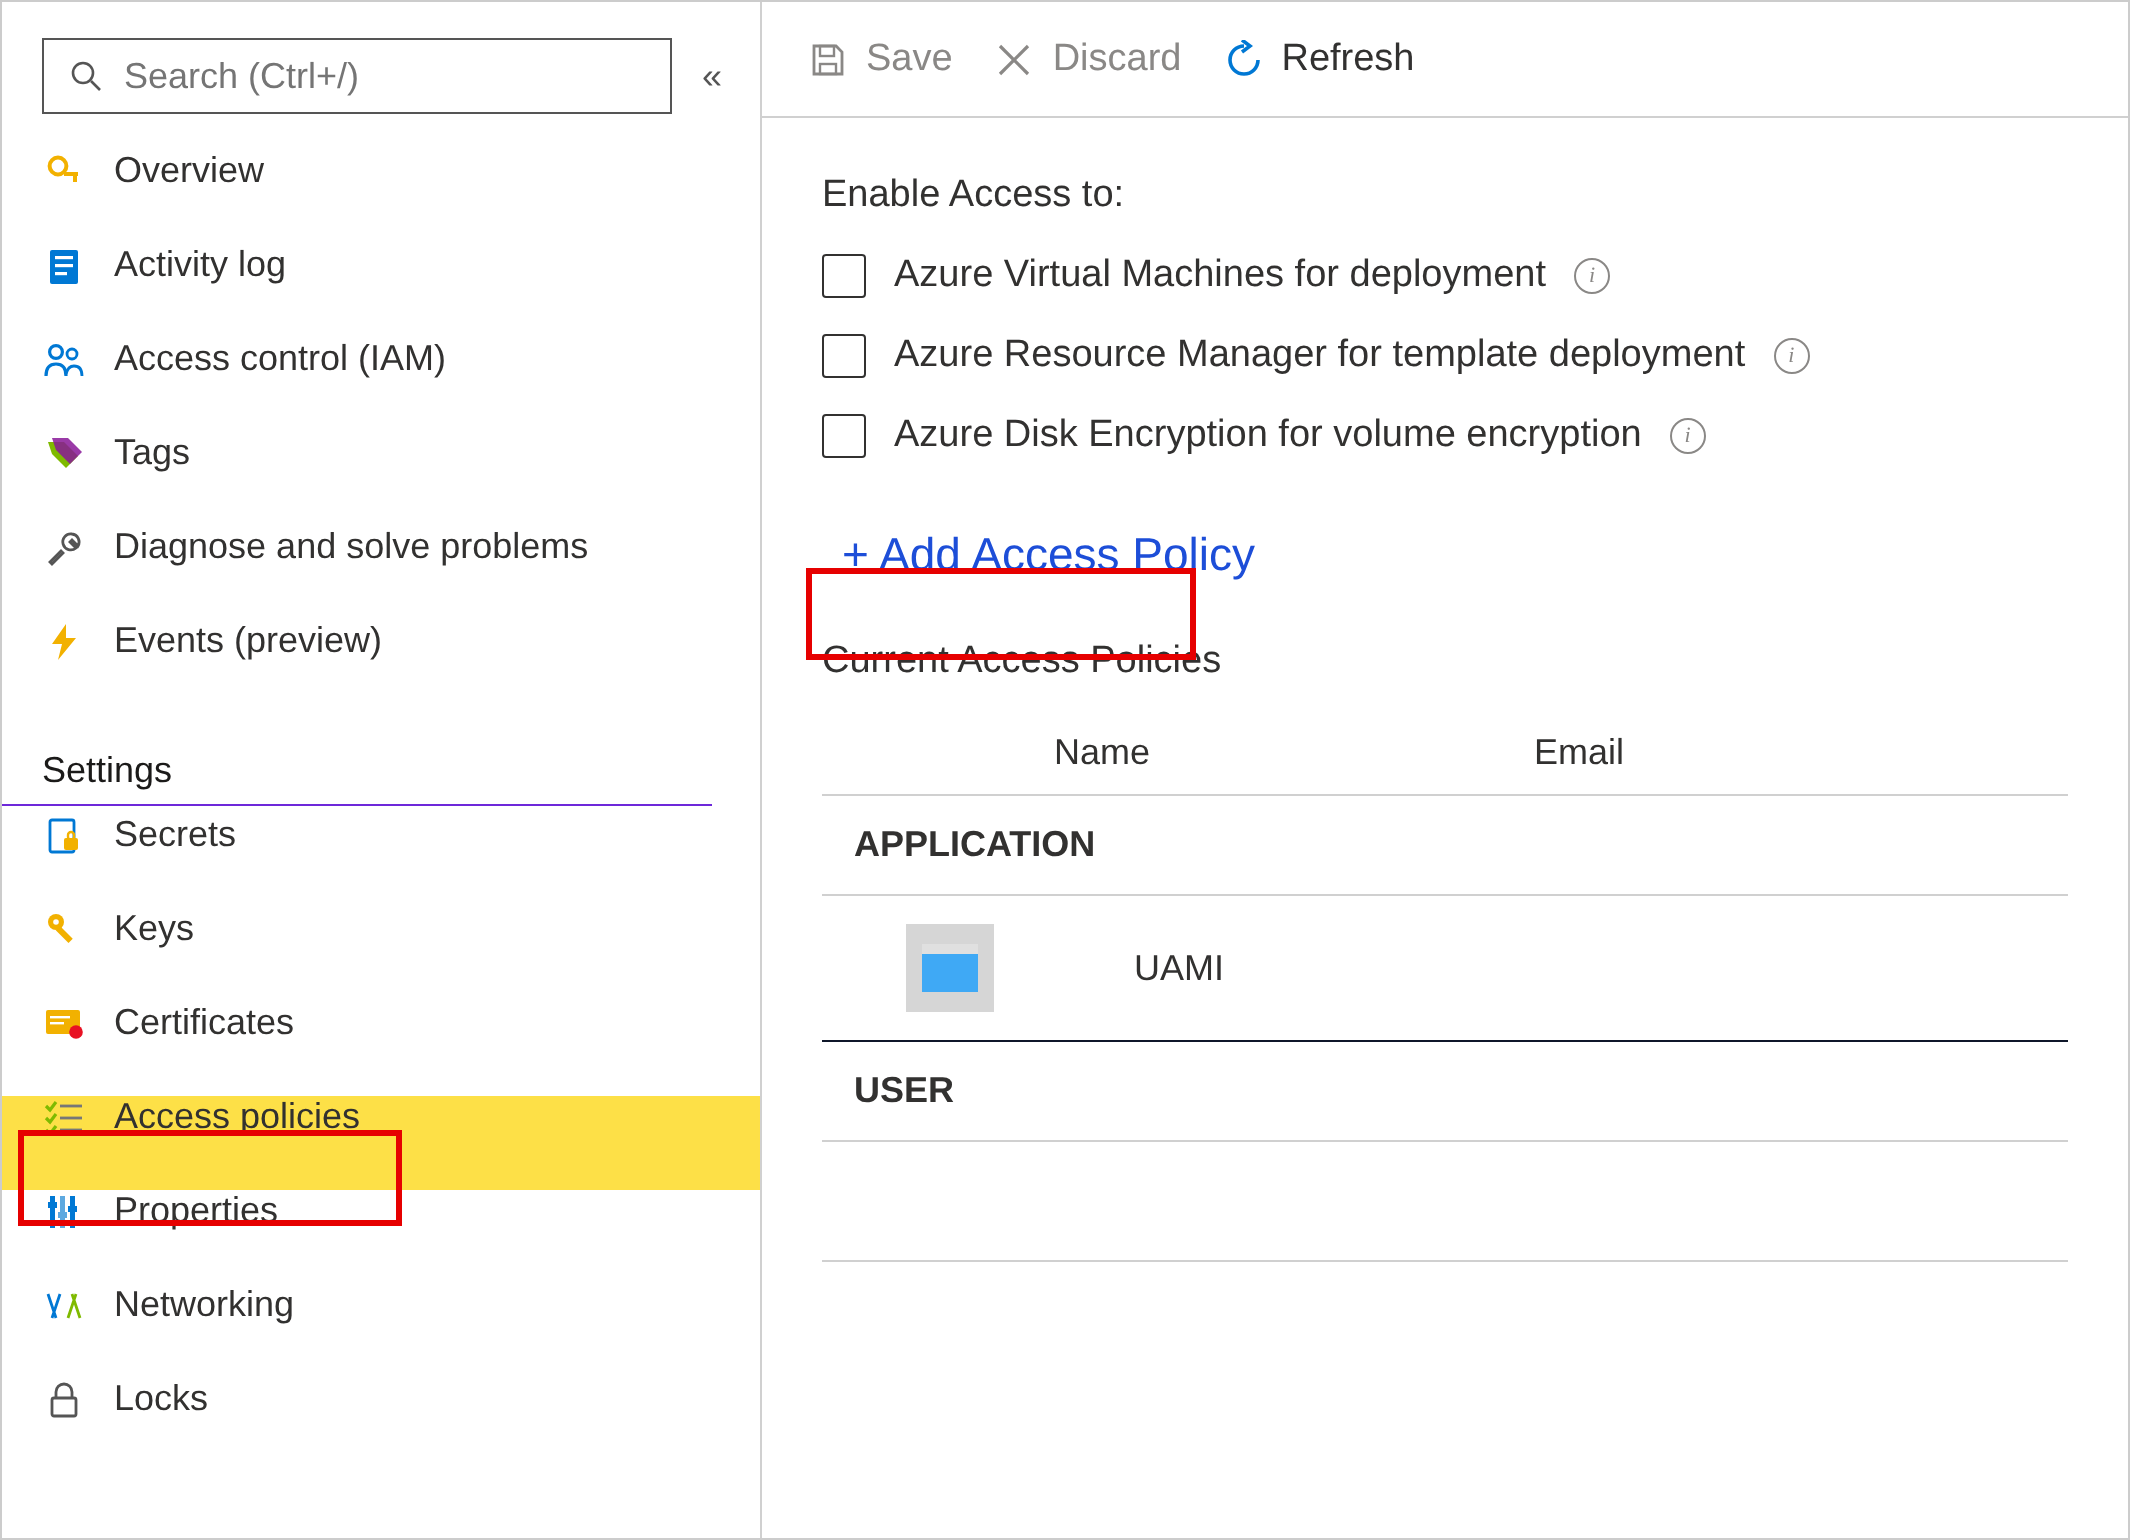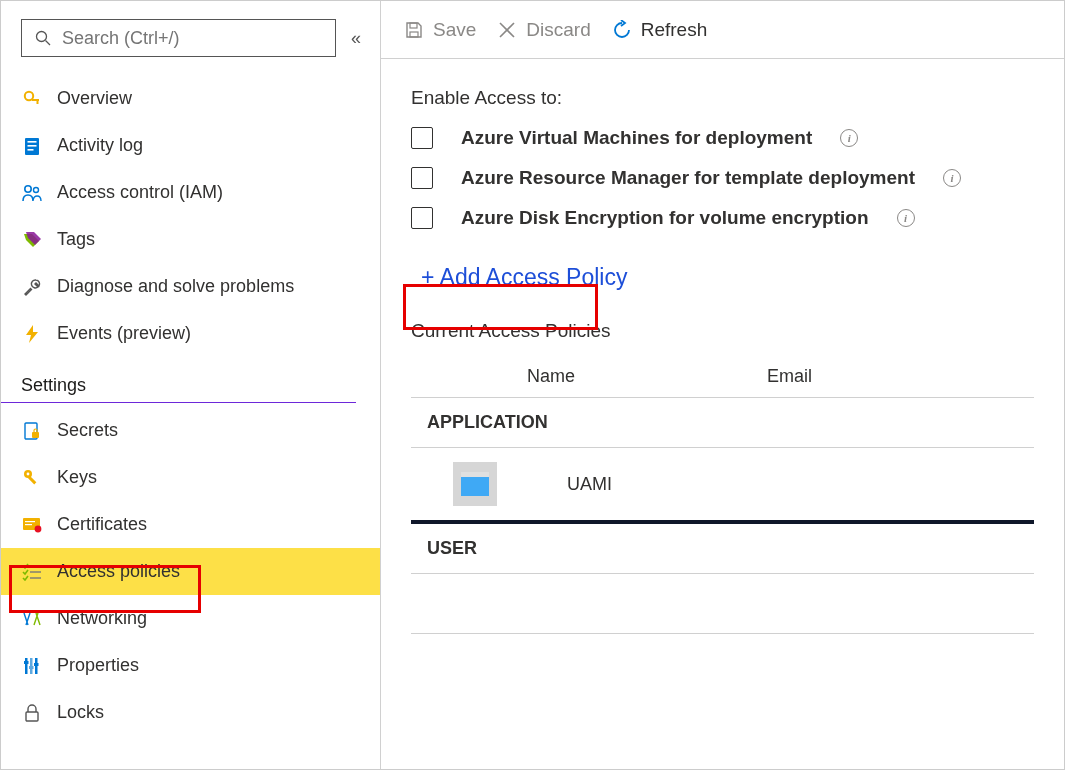--- a/index.html
+++ b/index.html
@@ -60,21 +60,21 @@
       align-items: center;
       justify-content: center;
       font-size: 18px;
     }
     .nav-list {
       display: flex;
       flex-direction: column;
     }
     .nav-item {
       display: flex;
-      align-items: center;
+      align-items: flex-start;
       height: 47px;
       padding-left: 20px;
       cursor: pointer;
       gap: 14px;
     }
     .nav-item.selected {
       background: #fde047;
     }
     .nav-icon {
       width: 22px;
@@ -139,24 +139,23 @@
       padding: 28px 30px 20px 30px;
     }
     .section-label {
       font-size: 19px;
       color: #323130;
       margin-bottom: 18px;
     }
     .checkbox-row {
       display: flex;
       align-items: center;
-      gap: 28px;
+      gap: 14px;
       margin-bottom: 18px;
       font-size: 19px;
-      font-weight: bold;
     }
     .checkbox {
       width: 22px;
       height: 22px;
       border: 1.5px solid #323130;
       border-radius: 2px;
       cursor: pointer;
       flex-shrink: 0;
     }
     .info-icon {
@@ -204,21 +203,21 @@
     .section-row {
       padding: 14px 16px;
       font-weight: 700;
       font-size: 18px;
       border-bottom: 1px solid #d0d0d0;
     }
     .data-row {
       display: flex;
       align-items: center;
       padding: 14px 16px 14px 42px;
-      border-bottom: 4px solid #0f172a;
+      border-bottom: 1px solid #0f172a;
       gap: 24px;
     }
     .app-icon {
       width: 44px;
       height: 44px;
       background: #d6d6d6;
       display: flex;
       align-items: center;
       justify-content: center;
     }
@@ -366,39 +365,39 @@
             <path d="M1 9 l2 2 l3-4" fill="none" stroke="#7fba00" stroke-width="1.6"></path>
             <line x1="8" y1="9" x2="19" y2="9" stroke="#777" stroke-width="1.4"></line>
             <path d="M1 15 l2 2 l3-4" fill="none" stroke="#7fba00" stroke-width="1.6"></path>
             <line x1="8" y1="15" x2="19" y2="15" stroke="#777" stroke-width="1.4"></line>
           </svg>
       </span>
       <span class="nav-label">Access policies</span>
     </div>
     <div class="nav-item">
       <span class="nav-icon">
-        <svg width="20" height="18" viewBox="0 0 20 18">
-            <path d="M2 3 L6 15 M8 3 L4 15" stroke="#0078d4" stroke-width="1.4"></path>
-            <path d="M12 15 L16 3 M18 15 L14 3" stroke="#7fba00" stroke-width="1.4"></path>
-          </svg>
-      </span>
-      <span class="nav-label">Networking</span>
-    </div>
-    <div class="nav-item">
-      <span class="nav-icon">
         <svg width="20" height="20" viewBox="0 0 20 20">
             <rect x="3" y="2" width="2.5" height="16" fill="#0078d4"></rect>
             <rect x="8" y="2" width="2.5" height="16" fill="#5ea9e0"></rect>
             <rect x="13" y="2" width="2.5" height="16" fill="#0078d4"></rect>
             <rect x="2" y="5" width="4.5" height="3" fill="#0078d4"></rect>
             <rect x="7" y="10" width="4.5" height="3" fill="#5ea9e0"></rect>
             <rect x="12" y="7" width="4.5" height="3" fill="#0078d4"></rect>
           </svg>
       </span>
       <span class="nav-label">Properties</span>
+    </div>
+    <div class="nav-item">
+      <span class="nav-icon">
+        <svg width="20" height="18" viewBox="0 0 20 18">
+            <path d="M2 3 L6 15 M8 3 L4 15" stroke="#0078d4" stroke-width="1.4"></path>
+            <path d="M12 15 L16 3 M18 15 L14 3" stroke="#7fba00" stroke-width="1.4"></path>
+          </svg>
+      </span>
+      <span class="nav-label">Networking</span>
     </div>
     <div class="nav-item">
       <span class="nav-icon">
         <svg width="18" height="20" viewBox="0 0 18 20">
             <rect x="3" y="9" width="12" height="9" rx="1" fill="none" stroke="#555" stroke-width="1.4"></rect>
             <path d="M5 9 V6 a4 4 0 0 1 8 0 V9" fill="none" stroke="#555" stroke-width="1.4"></path>
           </svg>
       </span>
       <span class="nav-label">Locks</span>
     </div>

